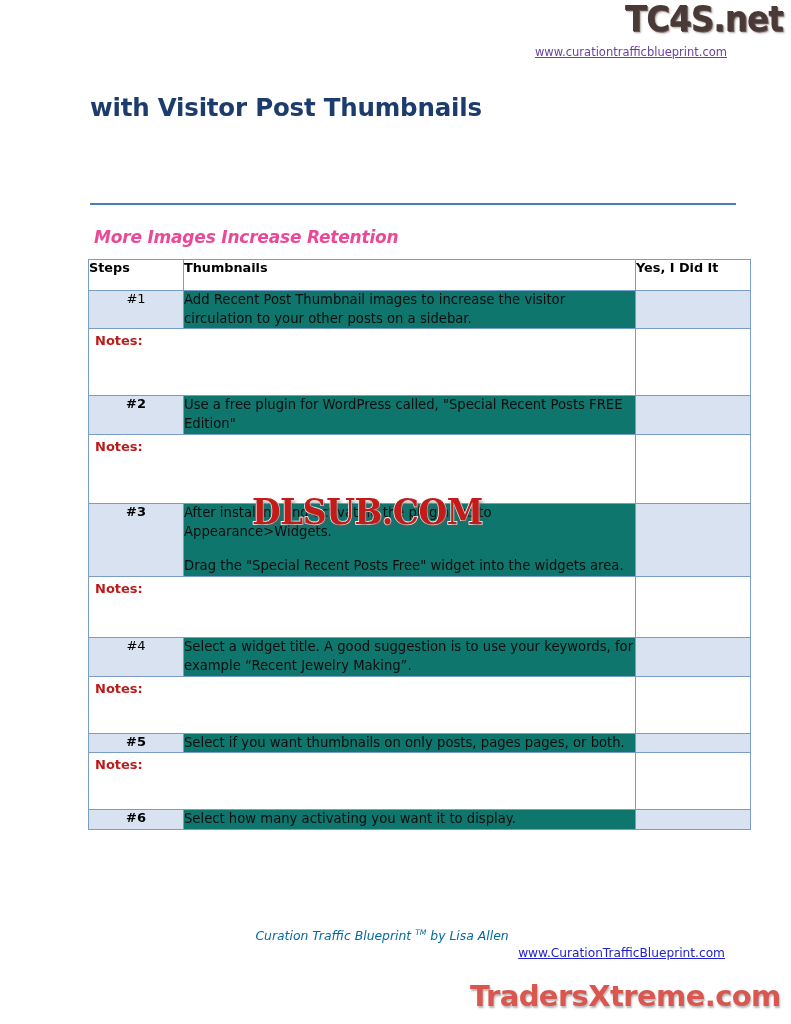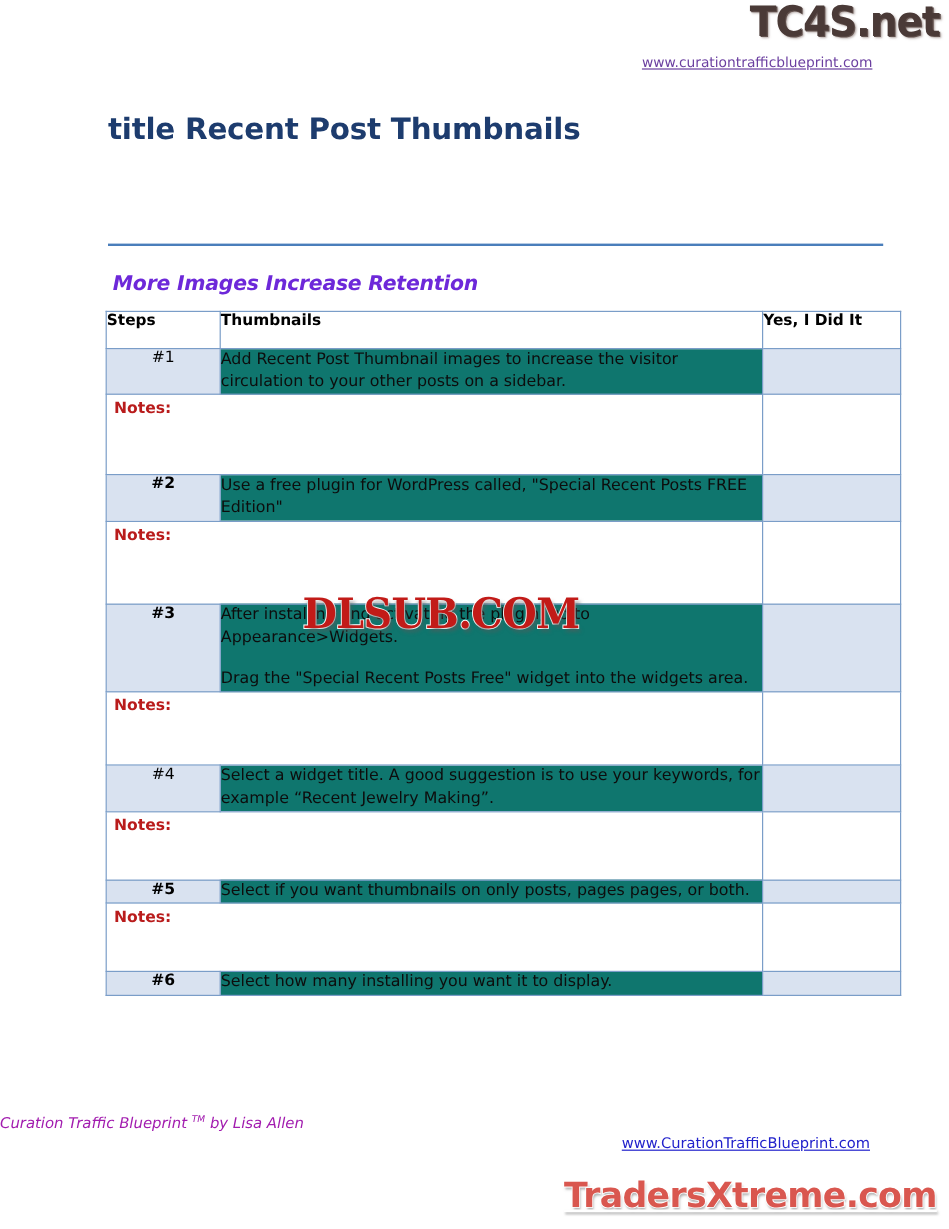--- a/index.html
+++ b/index.html
@@ -70,21 +70,21 @@
 
   
   .subtitle {
     position: absolute;
     left: 94px;
     top: 227px;
     font-family: "DejaVu Sans", sans-serif;
     font-weight: bold;
     font-style: italic;
     font-size: 17px;
-    color: #6d28d9;
+    color: #ec4899;
     letter-spacing: -0.2px;
   }
 
   
   .checklist-table {
     position: absolute;
     left: 88px;
     top: 259px;
     width: 662px;
     border-collapse: collapse;
@@ -168,26 +168,27 @@
     white-space: nowrap;
     line-height: 1;
   }
 
   
   .footer-credit {
     position: absolute;
     left: 0;
     top: 928px;
     width: 740px;
-    text-align: left;
+    text-align: center;
     font-family: "DejaVu Sans", sans-serif;
     font-style: italic;
     font-size: 12.4px;
-    color: #a21caf;
-    white-space: nowrap;
+    color: #0369a1;
+    white-space: nowrap;
+    padding-left: 12px;
   }
   .footer-credit sup {
     font-size: 7.6px;
     font-style: italic;
     vertical-align: super;
   }
   .footer-url {
     position: absolute;
     left: 0;
     top: 946px;
@@ -208,32 +209,31 @@
     font-family: "DejaVu Sans", sans-serif;
     font-weight: bold;
     font-size: 29px;
     letter-spacing: -0.6px;
     color: #d9574f;
     -webkit-text-stroke: 1.4px #ffffff;
     paint-order: stroke fill;
     text-shadow: 1px 2px 2px rgba(110,110,110,0.5);
     white-space: nowrap;
     line-height: 1;
-    text-decoration: underline;
   }
 </style>
 </head>
 <body>
 
 <div class="tc4s-watermark">TC4S.net</div>
 
 <div class="top-url">www.curationtrafficblueprint.com</div>
 
 <div class="title-block">
-  <div class="title-line">title Recent Post Thumbnails</div>
+  <div class="title-line">with Visitor Post Thumbnails</div>
 </div>
 <div class="title-rule"></div>
 
 <div class="subtitle">More Images Increase Retention</div>
 
 <table class="checklist-table">
   <colgroup>
     <col class="col-steps">
       <col class="col-desc">
       <col class="col-yes">
@@ -298,21 +298,21 @@
         </td>
         <td class="yes-cell"></td>
       </tr>
       <tr class="notes-row">
         <td class="notes-cell h-notes-5" colspan="2">Notes:</td>
         <td class="yes-cell"></td>
       </tr>
       <tr>
         <td class="step-cell bold">#6</td>
         <td class="desc-cell">
-          <p>Select how many installing you want it to display.</p>
+          <p>Select how many activating you want it to display.</p>
         </td>
         <td class="yes-cell"></td>
       </tr>
     </tbody>
 </table>
 
 <div class="dlsub-watermark">DLSUB.COM</div>
 
 <div class="footer-credit">
   <span>Curation Traffic Blueprint </span><sup>TM</sup><span> by Lisa Allen</span>

